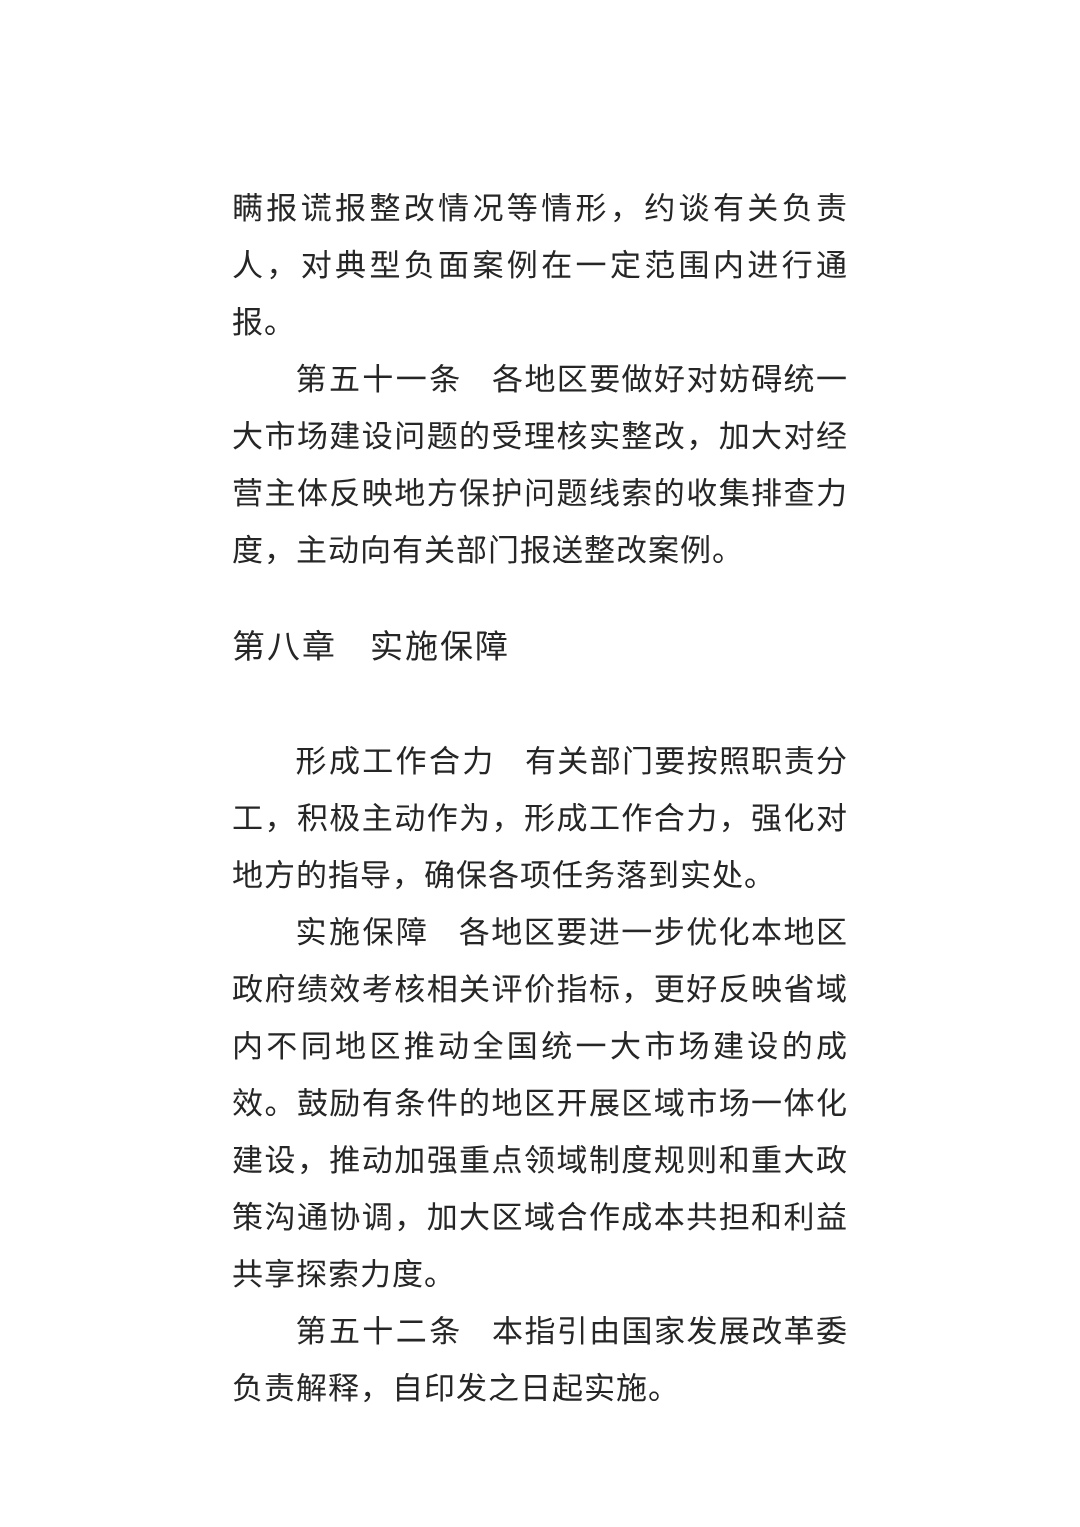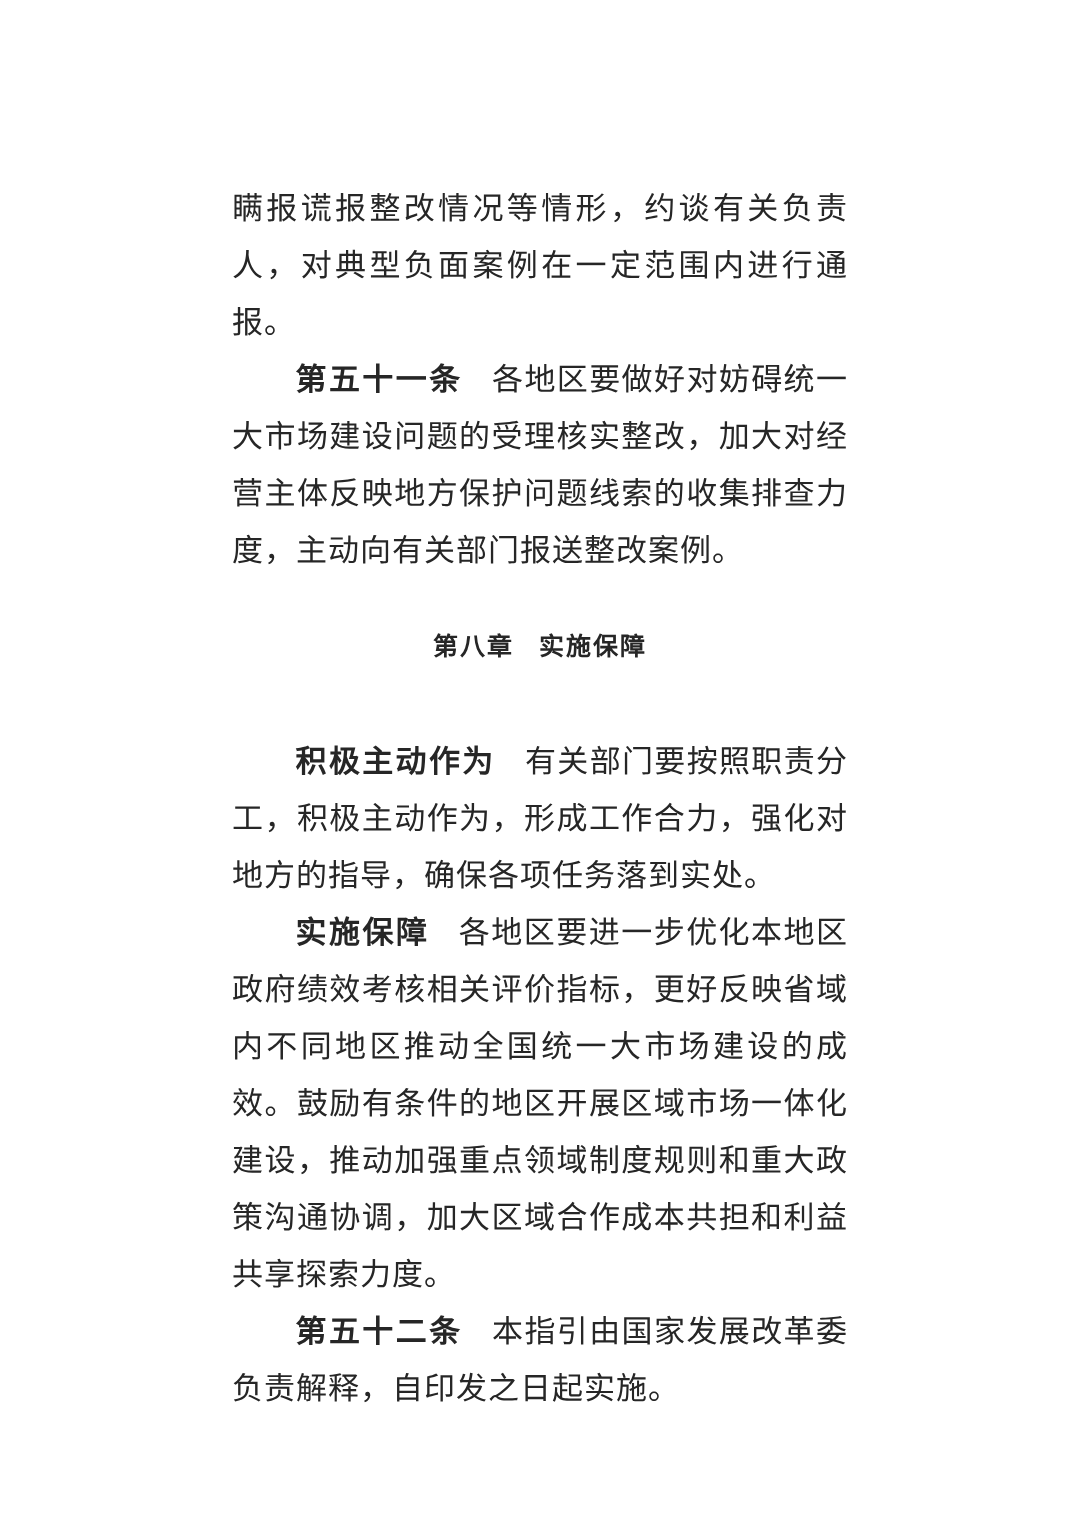--- a/index.html
+++ b/index.html
@@ -27,48 +27,48 @@
     margin: 0;
     font-size: 31px;
     line-height: 57px;
     text-align: justify;
     letter-spacing: 1px;
   }
   .para.indent {
     text-indent: 2.05em;
   }
   .article-no {
-    font-weight: bold;
+    font-weight: normal;
     margin-right: 0.95em;
     letter-spacing: 2px;
   }
   .chapter-heading {
     margin: 38px 0 56px 0;
-    font-size: 25px;
+    font-size: 33px;
     line-height: 60px;
-    font-weight: bold;
-    text-align: center;
+    font-weight: normal;
+    text-align: left;
     letter-spacing: 2px;
   }
   .chapter-heading .chapter-no {
     margin-right: 1em;
   }
 </style>
 </head>
 <body>
 
 <div class="page">
   <div class="content">
 
     <p class="para">瞒报谎报整改情况等情形，约谈有关负责人，对典型负面案例在一定范围内进行通报。</p>
 
     <p class="para indent"><span class="article-no">第五十一条</span><span>各地区要做好对妨碍统一大市场建设问题的受理核实整改，加大对经营主体反映地方保护问题线索的收集排查力度，主动向有关部门报送整改案例。</span></p>
 
     <h2 class="chapter-heading"><span class="chapter-no">第八章</span><span>实施保障</span></h2>
 
-    <p class="para indent"><span class="article-no">积极主动作为</span><span>有关部门要按照职责分工，积极主动作为，形成工作合力，强化对地方的指导，确保各项任务落到实处。</span></p>
+    <p class="para indent"><span class="article-no">形成工作合力</span><span>有关部门要按照职责分工，积极主动作为，形成工作合力，强化对地方的指导，确保各项任务落到实处。</span></p>
 
     <p class="para indent"><span class="article-no">实施保障</span><span>各地区要进一步优化本地区政府绩效考核相关评价指标，更好反映省域内不同地区推动全国统一大市场建设的成效。鼓励有条件的地区开展区域市场一体化建设，推动加强重点领域制度规则和重大政策沟通协调，加大区域合作成本共担和利益共享探索力度。</span></p>
 
     <p class="para indent"><span class="article-no">第五十二条</span><span>本指引由国家发展改革委负责解释，自印发之日起实施。</span></p>
 
   </div>
 </div>
 
 </body></html>

